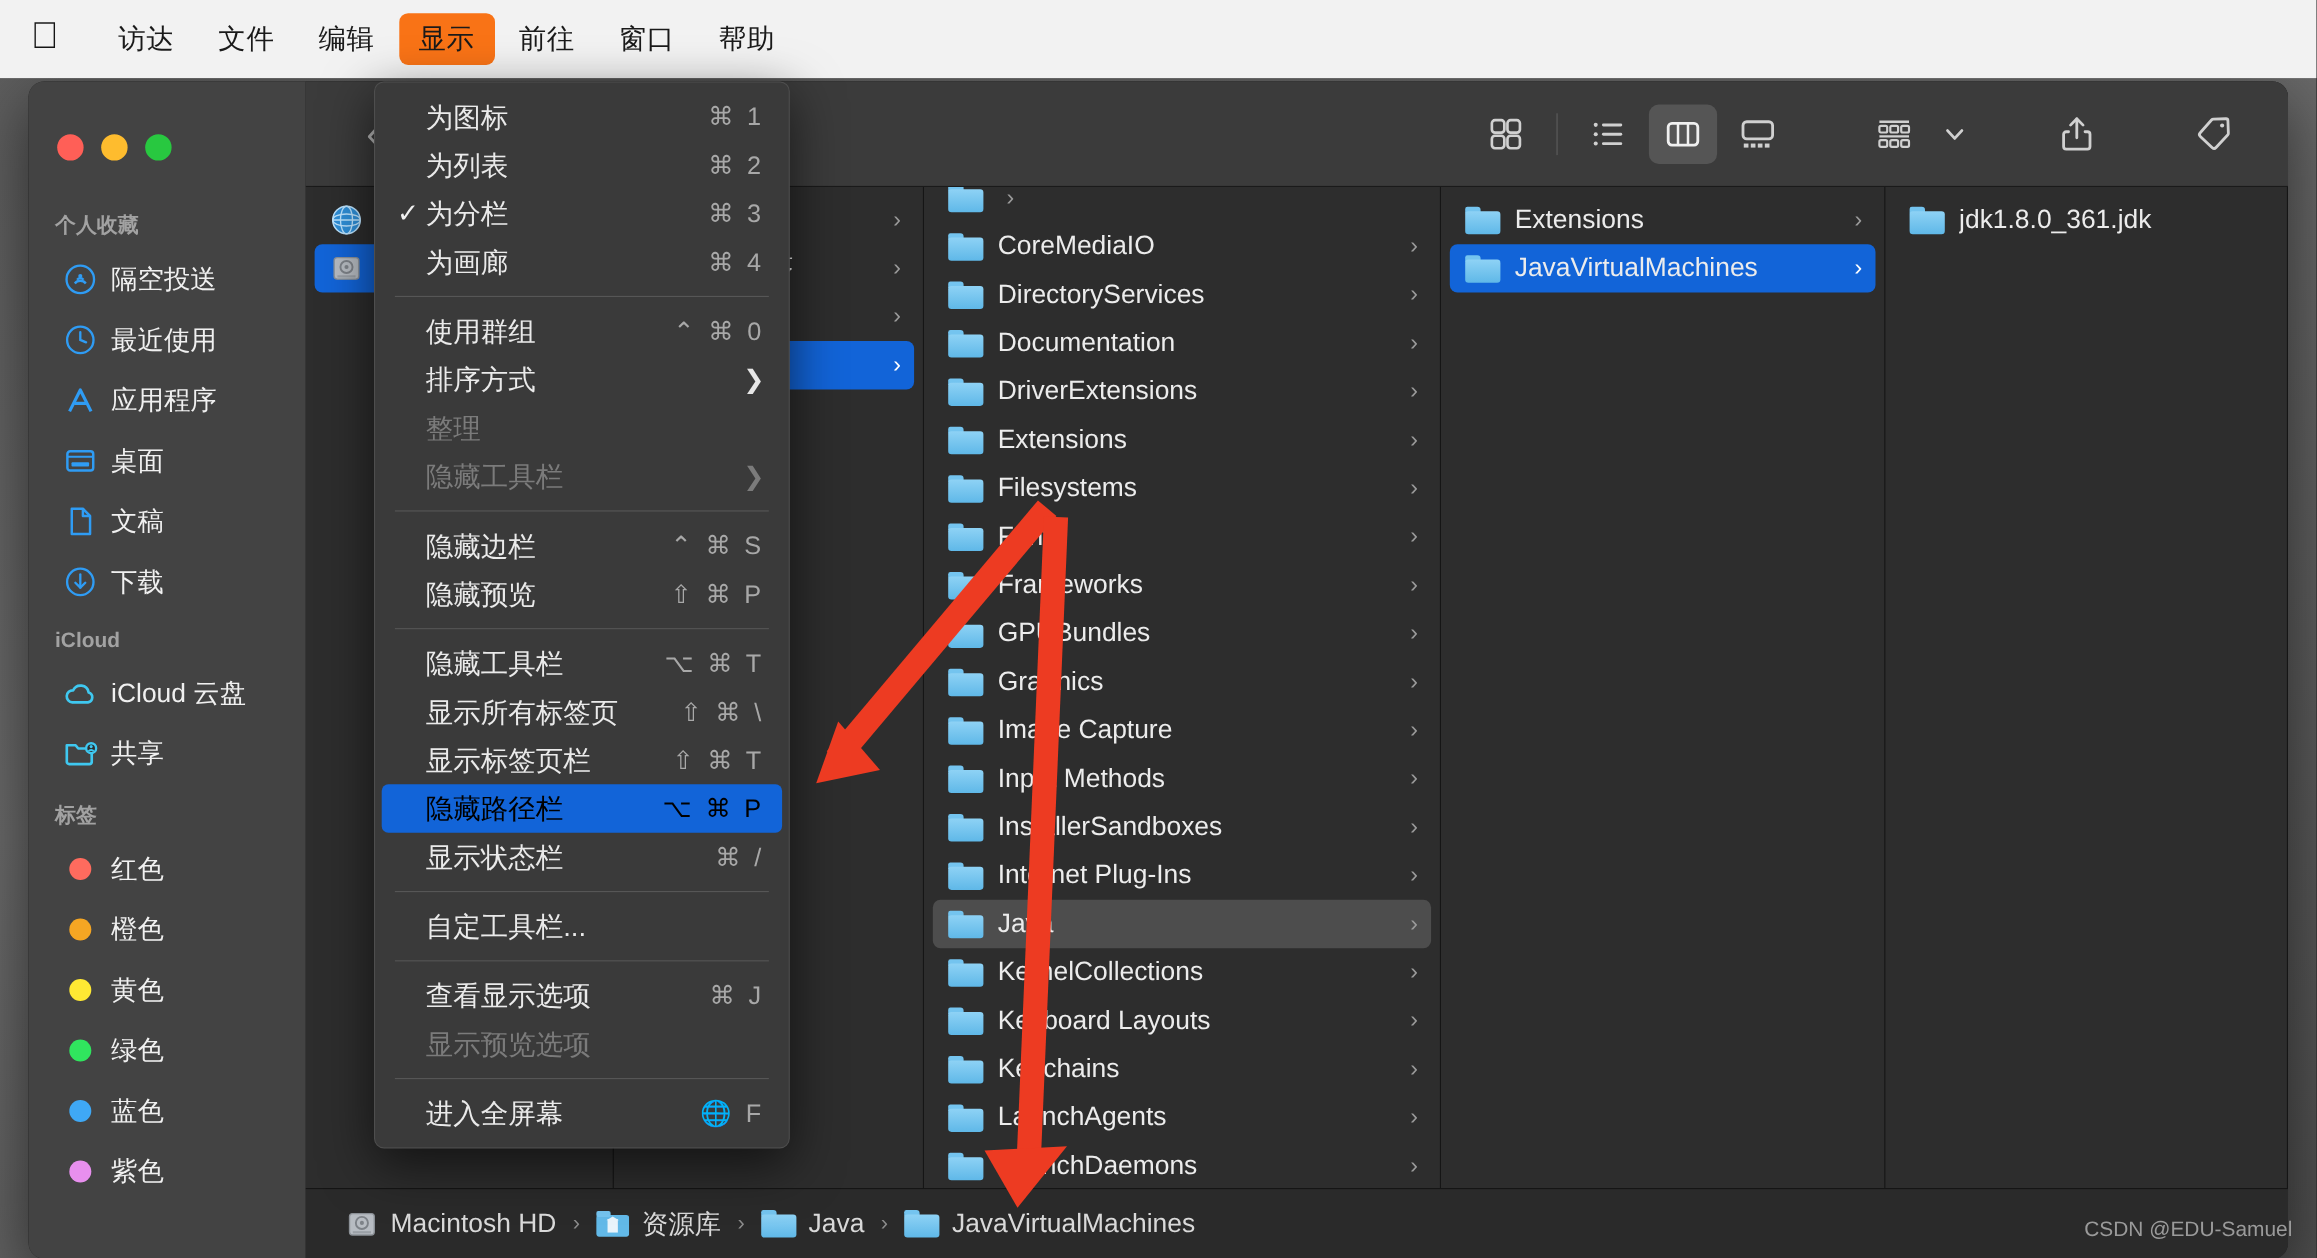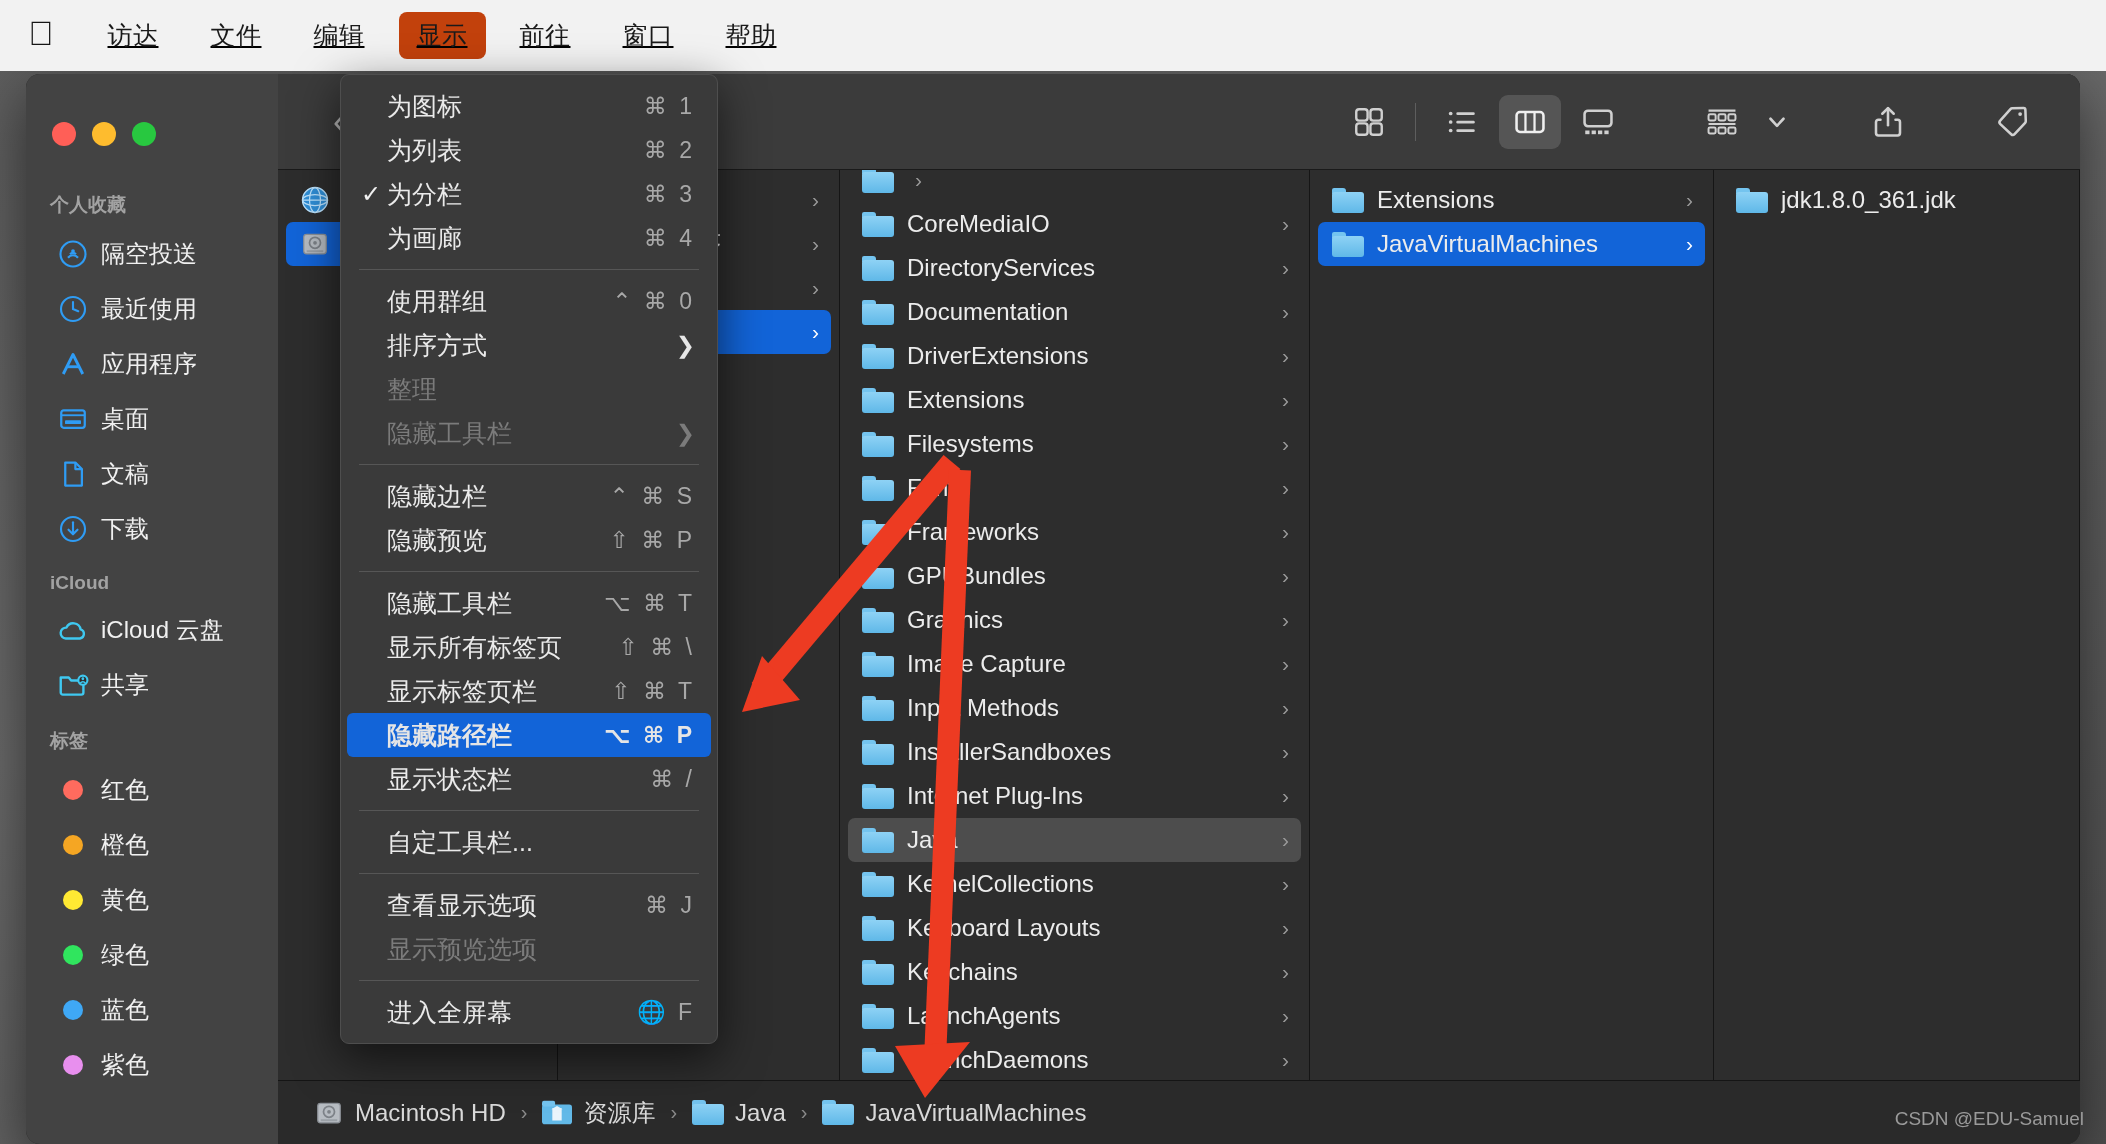--- a/index.html
+++ b/index.html
@@ -23,21 +23,21 @@
     background:#f2f2f2;
     display:flex; align-items:center;
     padding-left:28px;
     z-index:50;
   }
   .mb-apple { font-size:34px; color:#151515; margin-right:36px; line-height:1; padding-bottom:6px;}
   .mb-item {
     font-size:25px; color:#1a1a1a; padding:7px 18px; border-radius:8px;
     white-space:nowrap; letter-spacing:0.5px;
   }
-  .mb-item.active { background:#c2410c; }
+  .mb-item.active { background:#f97316; }
 
   
   #finder {
     position:absolute; left:26px; top:74px; width:2054px; height:1070px;
     background:#1e1e1e; border-radius:14px; overflow:hidden;
     box-shadow:0 18px 60px rgba(0,0,0,.55);
     display:flex; flex-direction:column;
   }
   #fin-body { flex:1; display:flex; min-height:0; }
 
@@ -133,42 +133,42 @@
     padding:9px 0 9px 0; z-index:80;
   }
   .mrow {
     display:flex; align-items:center; height:44px;
     margin:0 6px; padding:0 16px 0 14px; border-radius:6px;
   }
   .mrow.hl { background:#1264d8; }
   .mcheck { width:26px; flex:0 0 26px; font-size:24px; color:#f0f0f0; }
   .mlabel { font-size:25px; color:#eaeaea; flex:1; white-space:nowrap;}
   .mkey { font-size:23px; color:#a8a8a8; letter-spacing:3px; white-space:nowrap; }
-  .mrow.hl .mlabel, .mrow.hl .mkey { color:#e5e5e5;font-weight:bold; }
+  .mrow.hl .mlabel, .mrow.hl .mkey { color:#000000; }
   .mrow.dis .mlabel, .mrow.dis .mkey, .mrow.dis .marrow { color:#7b7b7b; }
   .marrow { font-size:23px; color:#e6e6e6; font-weight:bold; }
   .msep { height:1px; background:#565656; margin:9px 18px; }
 
   
   #arrows { position:absolute; inset:0; pointer-events:none; z-index:90; }
 
   
   #wm {
     position:absolute; right:22px; bottom:14px;
     font-size:19px; color:#9a9a9a; z-index:95;
   }
 </style>
 </head>
 <body>
 
 <div id="desktop"></div>
 
 <div id="menubar">
   <span class="mb-apple"></span>
-  <div id="mb-items" style="display:flex;align-items:flex-end;gap:16px;text-decoration:underline;">
+  <div id="mb-items" style="display:flex;align-items:flex-end;gap:4px;">
       <div class="mb-item">访达</div>
       <div class="mb-item">文件</div>
       <div class="mb-item">编辑</div>
       <div class="mb-item active">显示</div>
       <div class="mb-item">前往</div>
       <div class="mb-item">窗口</div>
       <div class="mb-item">帮助</div>
     </div>
 </div>
 

